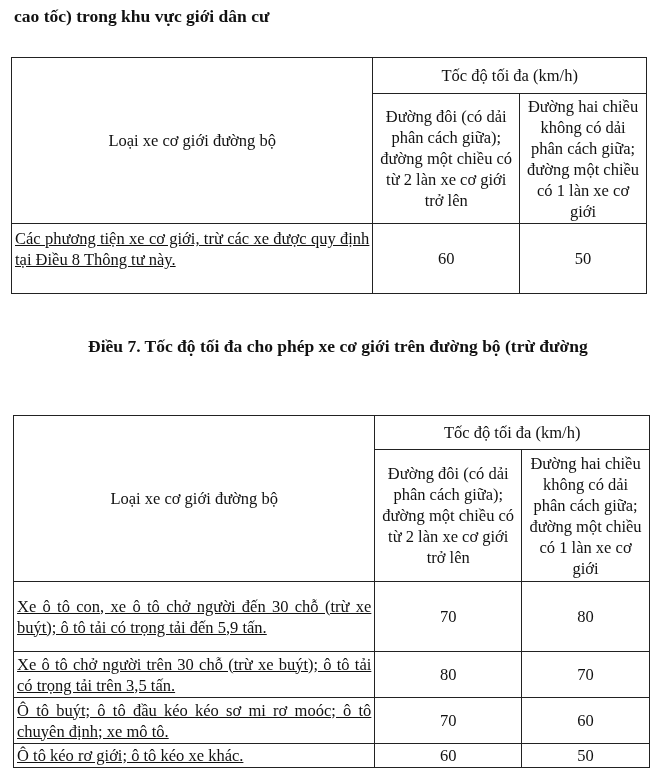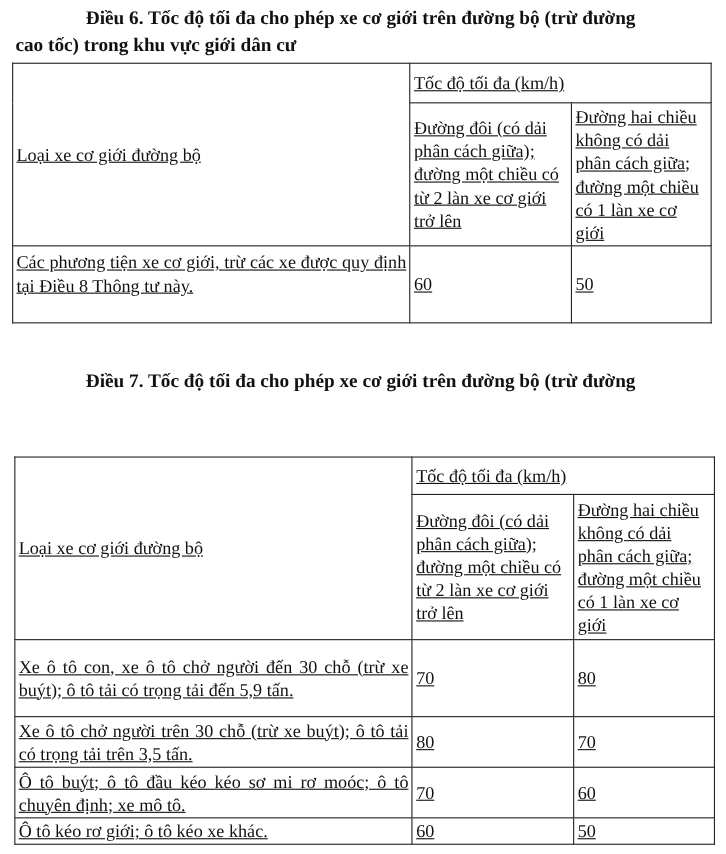--- a/index.html
+++ b/index.html
@@ -3,28 +3,27 @@
 <meta charset="utf-8">
 <style>
   html, body { margin:0; padding:0; background:#ffffff; }
   body { width:660px; height:776px; position:relative; overflow:hidden;
          font-family:"Liberation Serif","DejaVu Serif",serif; color:#111; }
   .heading { position:absolute; font-weight:bold; font-size:17.5px; line-height:24px; margin:0; }
   .heading .l1 { display:block; text-indent:64px; white-space:nowrap; }
   .heading .l2 { display:block; white-space:nowrap; }
   table { position:absolute; border-collapse:collapse; font-size:16.5px; line-height:21px; }
   td { border:1.5px solid #222; padding:0 3px; vertical-align:middle; }
-  .c { text-align:left;text-decoration:underline; }
+  .c { text-align:center; }
   .j { text-align:justify;text-decoration:underline; }
 </style>
 </head>
 <body>
 
 <div class="heading" style="left:14px; top:4px;">
-  <span class="l1">Điều 6. Tốc độ tối đa cho phép xe cơ giới trên đường bộ (trừ đường</span>
   <span class="l2">cao tốc) trong khu vực giới dân cư</span>
 </div>
 
 <table style="left:11px; top:57px; width:636px; height:237px;">
   <colgroup>
       <col style="width:362px">
       <col style="width:147px">
       <col style="width:127px">
     </colgroup>
   <tbody>
@@ -37,21 +36,21 @@
     <td class="c">Đường hai chiều không có dải phân cách giữa; đường một chiều có 1 làn xe cơ giới</td>
   </tr>
   <tr>
     <td class="j" style="vertical-align:top; padding-top:4px;">Các phương tiện xe cơ giới, trừ các xe được quy định tại Điều 8 Thông tư này.</td>
     <td class="c">60</td>
     <td class="c">50</td>
   </tr>
 </tbody>
   </table>
 
-<div class="heading" style="left:14px; top:334px;">
+<div class="heading" style="left:24px; top:334px;">
   <span class="l1">Điều 7. Tốc độ tối đa cho phép xe cơ giới trên đường bộ (trừ đường</span>
 </div>
 
 <table style="left:13px; top:415px; width:637px; height:353px;">
   <colgroup>
       <col style="width:362px">
       <col style="width:147px">
       <col style="width:128px">
     </colgroup>
   <tbody>

